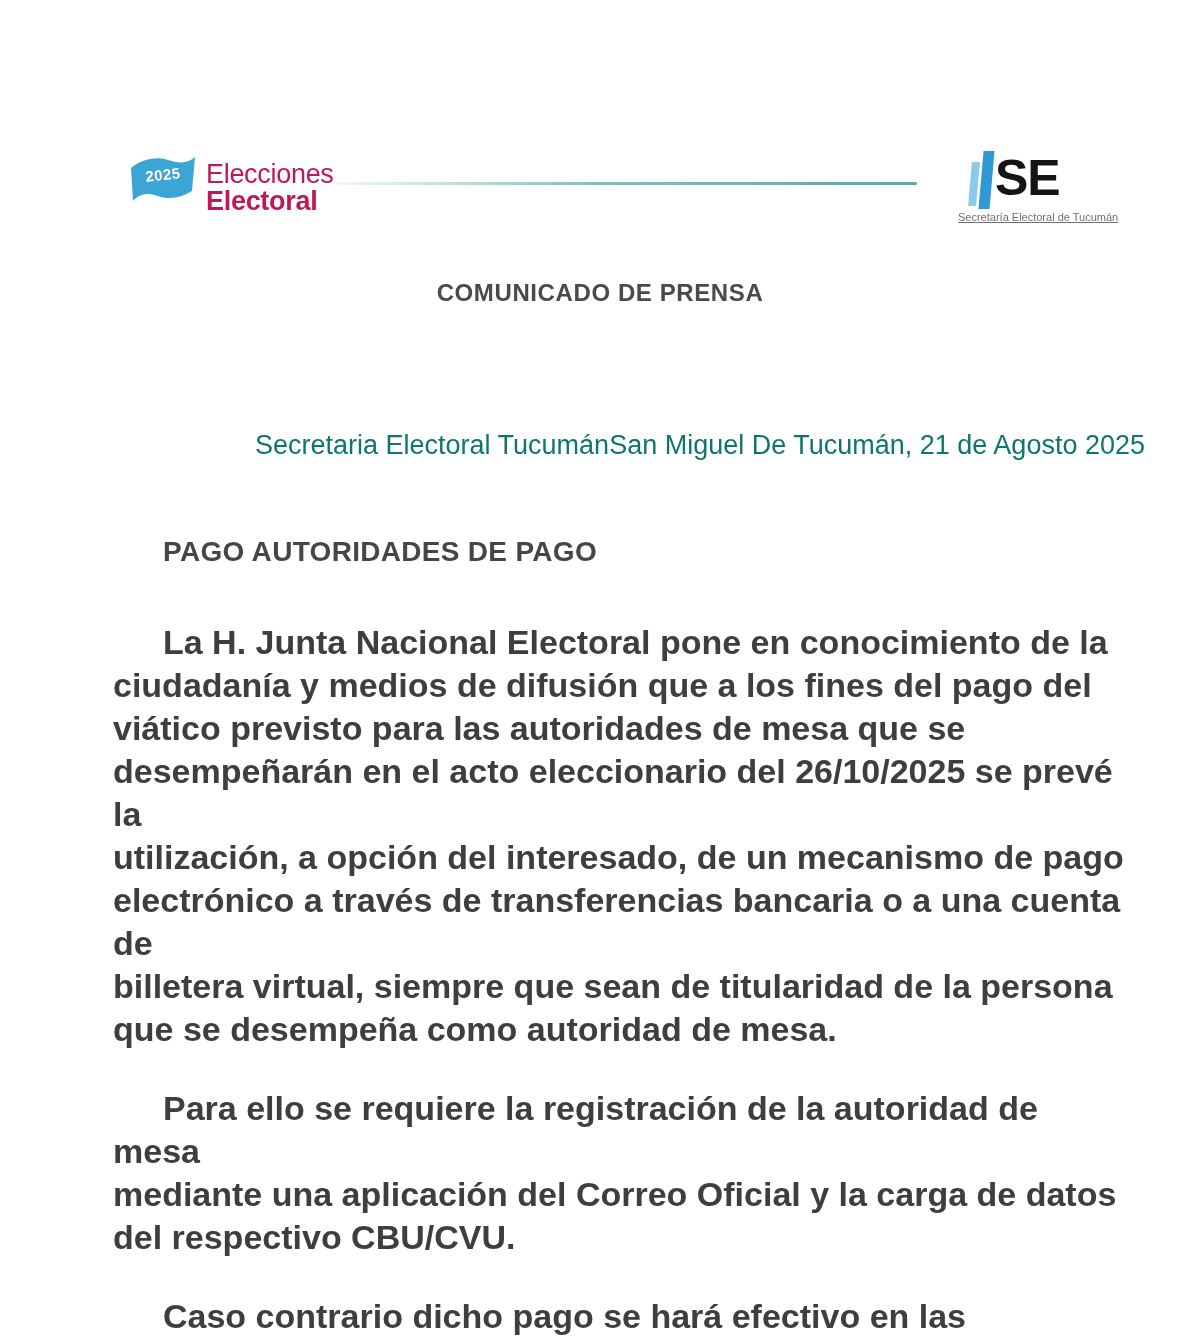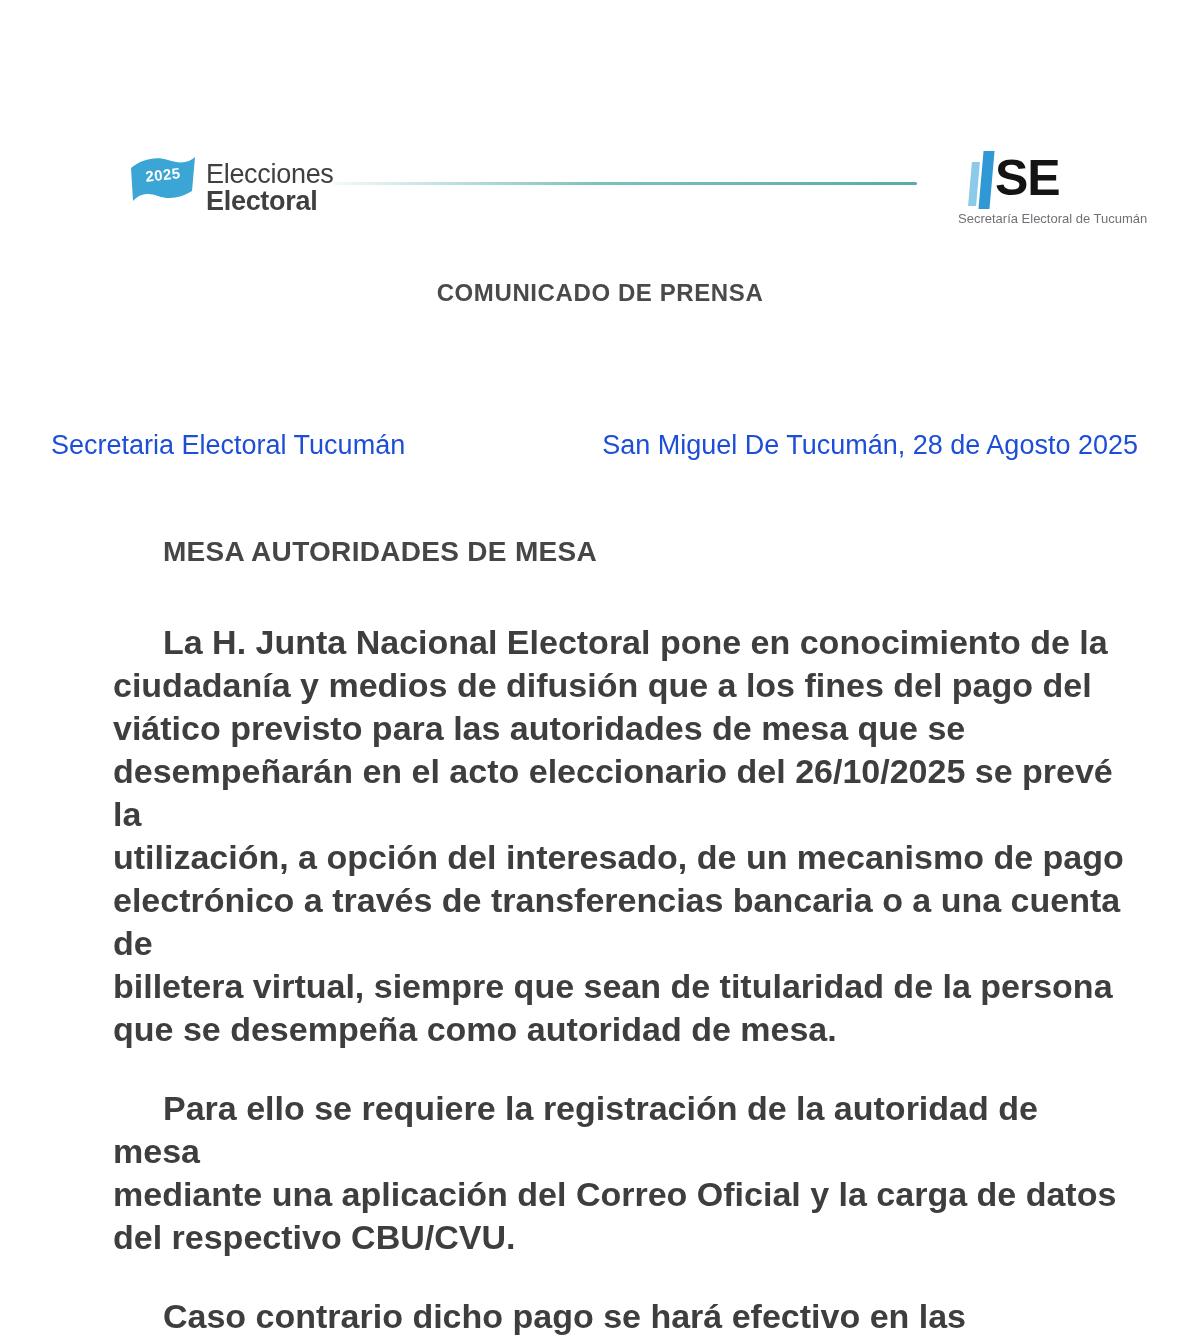--- a/index.html
+++ b/index.html
@@ -35,21 +35,21 @@
     font-size: 15px;
     font-weight: bold;
     color: #ffffff;
     transform: rotate(-6deg);
     letter-spacing: 0.5px;
   }
   .logo-text {
     position: absolute;
     left: 206px;
     top: 161px;
-    color: #404040;
+    color: #be185d;
   }
   .logo-line1 { font-size: 27px; font-weight: 400; line-height: 27px; letter-spacing: -0.3px; }
   .logo-line2 { font-size: 27px; font-weight: 700; line-height: 27px; letter-spacing: -0.3px; }
 
   .header-divider {
     position: absolute;
     left: 333px;
     top: 182px;
     width: 584px;
     height: 3px;
@@ -73,44 +73,45 @@
   .se-acronym {
     position: absolute; left: 37px; top: 5px;
     font-size: 50px; line-height: 58px;
     font-weight: bold;
     color: #141414;
     letter-spacing: -1px;
   }
   .se-caption {
     position: absolute; left: 0; top: 67px; width: 112px;
     text-align: center;
-    font-size: 13px;
+    font-size: 11px;
     color: #6e7176;
     white-space: nowrap;
+    text-decoration: underline;
   }
 
   
   .doc-title {
     position: absolute;
     left: 0; top: 279px;
     width: 1200px;
     text-align: center;
     font-size: 24px;
     font-weight: bold;
     color: #4a4a4a;
     letter-spacing: 0.6px;
   }
   .meta-row {
     position: absolute;
-    left: 51px; top: 430px;
+    left: 58px; top: 430px;
     width: 1087px;
     display: flex;
-    justify-content: space-between;
+    justify-content: flex-end;
     font-size: 27px;
-    color: #1d4ed8;
+    color: #0f766e;
   }
   .subject {
     position: absolute;
     left: 163px; top: 536px;
     margin: 0;
     font-size: 28px;
     font-weight: bold;
     color: #464646;
     letter-spacing: 0.3px;
   }
@@ -151,24 +152,24 @@
     <span class="se-bar-1"></span>
     <span class="se-bar-2"></span>
     <span class="se-acronym">SE</span>
     <span class="se-caption">Secretaría Electoral de Tucumán</span>
   </div>
 
   <div class="doc-title">COMUNICADO DE PRENSA</div>
 
   <div class="meta-row">
     <span>Secretaria Electoral Tucumán</span>
-    <span>San Miguel De Tucumán, 28 de Agosto 2025</span>
+    <span>San Miguel De Tucumán, 21 de Agosto 2025</span>
   </div>
 
-  <h2 class="subject">MESA AUTORIDADES DE MESA</h2>
+  <h2 class="subject">PAGO AUTORIDADES DE PAGO</h2>
 
   <main class="doc-body">
     <p>La H. Junta Nacional Electoral pone en conocimiento de la
 ciudadanía y medios de difusión que a los fines del pago del
 viático previsto para las autoridades de mesa que se
 desempeñarán en el acto eleccionario del 26/10/2025 se prevé la
 utilización, a opción del interesado, de un mecanismo de pago
 electrónico a través de transferencias bancaria o a una cuenta de
 billetera virtual, siempre que sean de titularidad de la persona
 que se desempeña como autoridad de mesa.</p>

